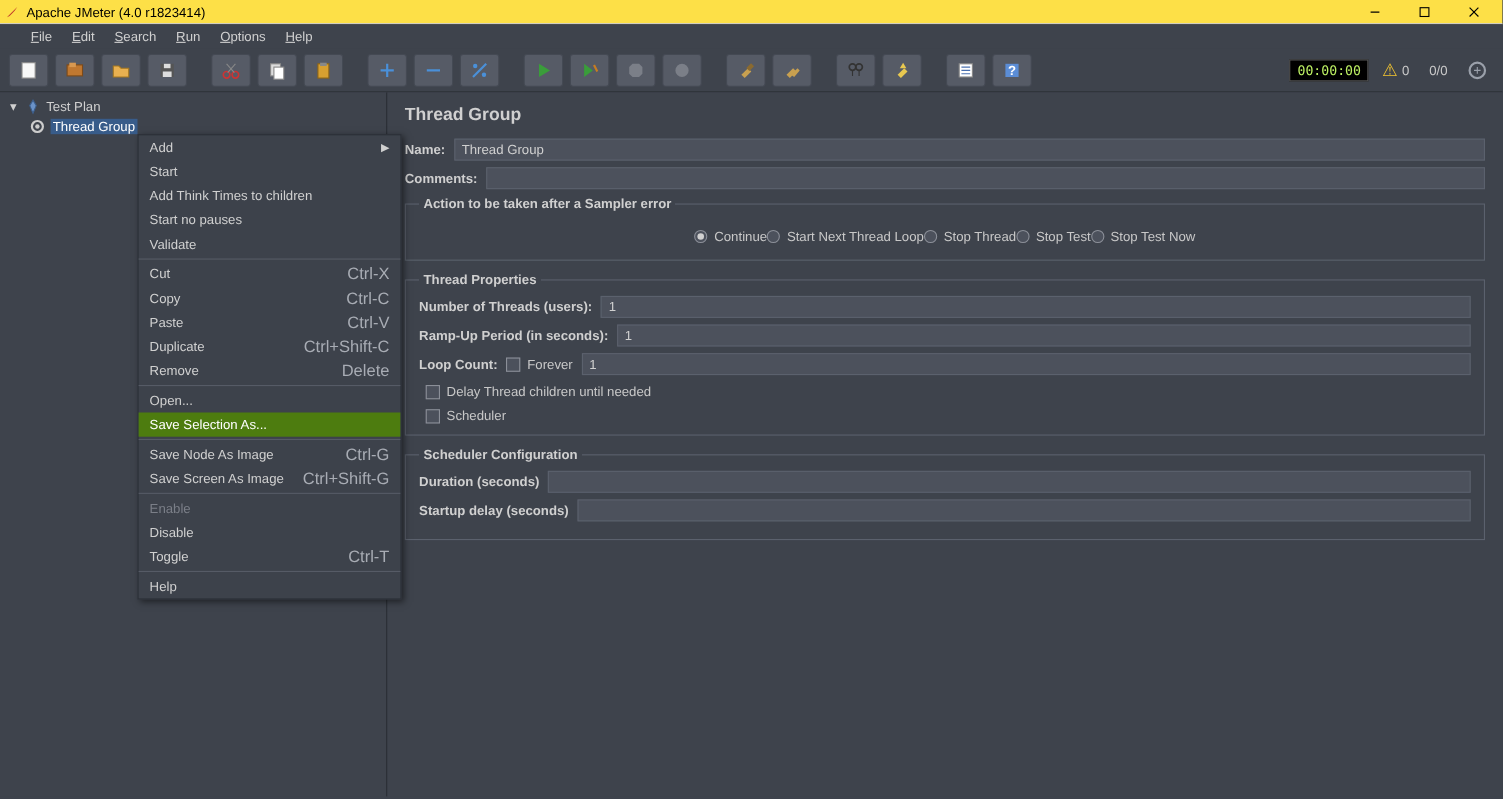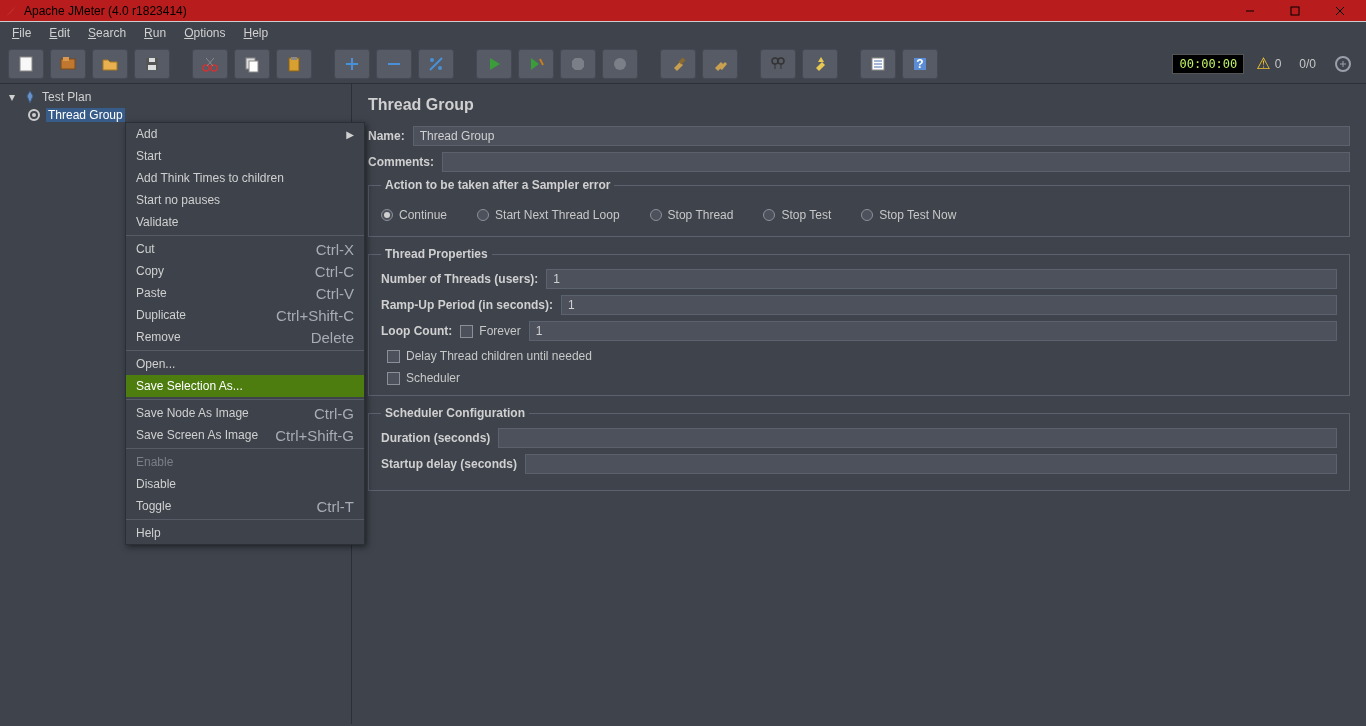--- a/index.html
+++ b/index.html
@@ -1,21 +1,21 @@
 <!DOCTYPE html>
 <html><head>
 <meta charset="utf-8">
 <style>
 * { box-sizing: border-box; margin: 0; padding: 0; font-family: Tahoma, Arial, sans-serif; font-size: 12px; }
 body { width: 1366px; height: 726px; background: #3e434c; color: #c8c8c8; overflow: hidden; position: relative; }
-.titlebar { height: 22px; background: #b91c1c; color: #000; display: flex; align-items: center; padding: 0 4px; border-bottom: 1px solid #ccc; }
+.titlebar { height: 22px; background: #fde047; color: #000; display: flex; align-items: center; padding: 0 4px; border-bottom: 1px solid #ccc; }
 .titlebar .feather { width: 14px; height: 14px; margin-right: 6px; }
 .titlebar .title-text { flex: 1; font-size: 12px; }
 .titlebar .win-btn { width: 45px; height: 22px; display: flex; align-items: center; justify-content: center; color: #000; cursor: pointer; }
-.menubar { background: #3e434c; display: flex; gap: 2px; padding: 2px 4px; }
+.menubar { background: #3e434c; display: flex; gap: 2px; padding: 2px 20px; }
 .menubar .menu-item { padding: 2px 8px; color: #d0d0d0; cursor: pointer; }
 .menubar .menu-item u { text-decoration: underline; }
 .toolbar { background: #3e434c; height: 40px; display: flex; align-items: center; padding: 4px 8px; gap: 6px; border-bottom: 1px solid #2b2f36; }
 .tb-btn { width: 36px; height: 30px; background: #565b66; border: 1px solid #444953; border-radius: 3px; display: flex; align-items: center; justify-content: center; cursor: pointer; }
 .tb-sep { width: 10px; }
 .tb-spacer { flex: 1; }
 .timer { background: #000; color: #bef264; padding: 2px 6px; font-family: monospace; border: 1px solid #555; }
 .status-item { padding: 0 6px; display: flex; align-items: center; gap: 4px; }
 .warn-tri { color: #f2c430; font-size: 16px; }
 .main { display: flex; height: calc(100% - 22px - 24px - 40px); }
@@ -33,21 +33,21 @@
 .ctx-sep { height: 1px; background: #565b66; margin: 2px 0; }
 .ctx-item .shortcut { color: #a8acb4; font-size: 15px; }
 .ctx-arrow { font-size: 10px; }
 .content { flex: 1; background: #3e434c; padding: 12px 16px; overflow: auto; }
 .content h1 { font-size: 16px; font-weight: bold; color: #d0d0d0; margin-bottom: 12px; }
 .form-row { display: flex; align-items: center; margin-bottom: 6px; }
 .form-row label { font-weight: bold; color: #d0d0d0; margin-right: 8px; white-space: nowrap; }
 .form-input { flex: 1; height: 20px; background: #4c515c; border: 1px solid #5b616d; color: #d0d0d0; padding: 0 6px; }
 fieldset { border: 1px solid #5b616d; padding: 8px 12px 10px; margin-bottom: 10px; }
 legend { color: #d0d0d0; font-weight: bold; padding: 0 4px; }
-.radio-row { display: flex; gap: 30px; padding: 8px 0 4px; }
+.radio-row { display: flex; justify-content: center; padding: 8px 0 4px; }
 .radio-opt { display: flex; align-items: center; gap: 6px; }
 .radio-dot { width: 12px; height: 12px; border-radius: 50%; border: 1px solid #8b8f98; background: #4c515c; display: flex; align-items: center; justify-content: center; }
 .radio-dot.on::after { content: ""; width: 6px; height: 6px; border-radius: 50%; background: #d0d0d0; }
 .chk { width: 13px; height: 13px; border: 1px solid #8b8f98; background: #4c515c; display: inline-block; margin-right: 6px; }
 .chk-row { display: flex; align-items: center; margin: 8px 0 0 6px; }
 svg { display: block; }
 </style>
 </head>
 <body>
 

